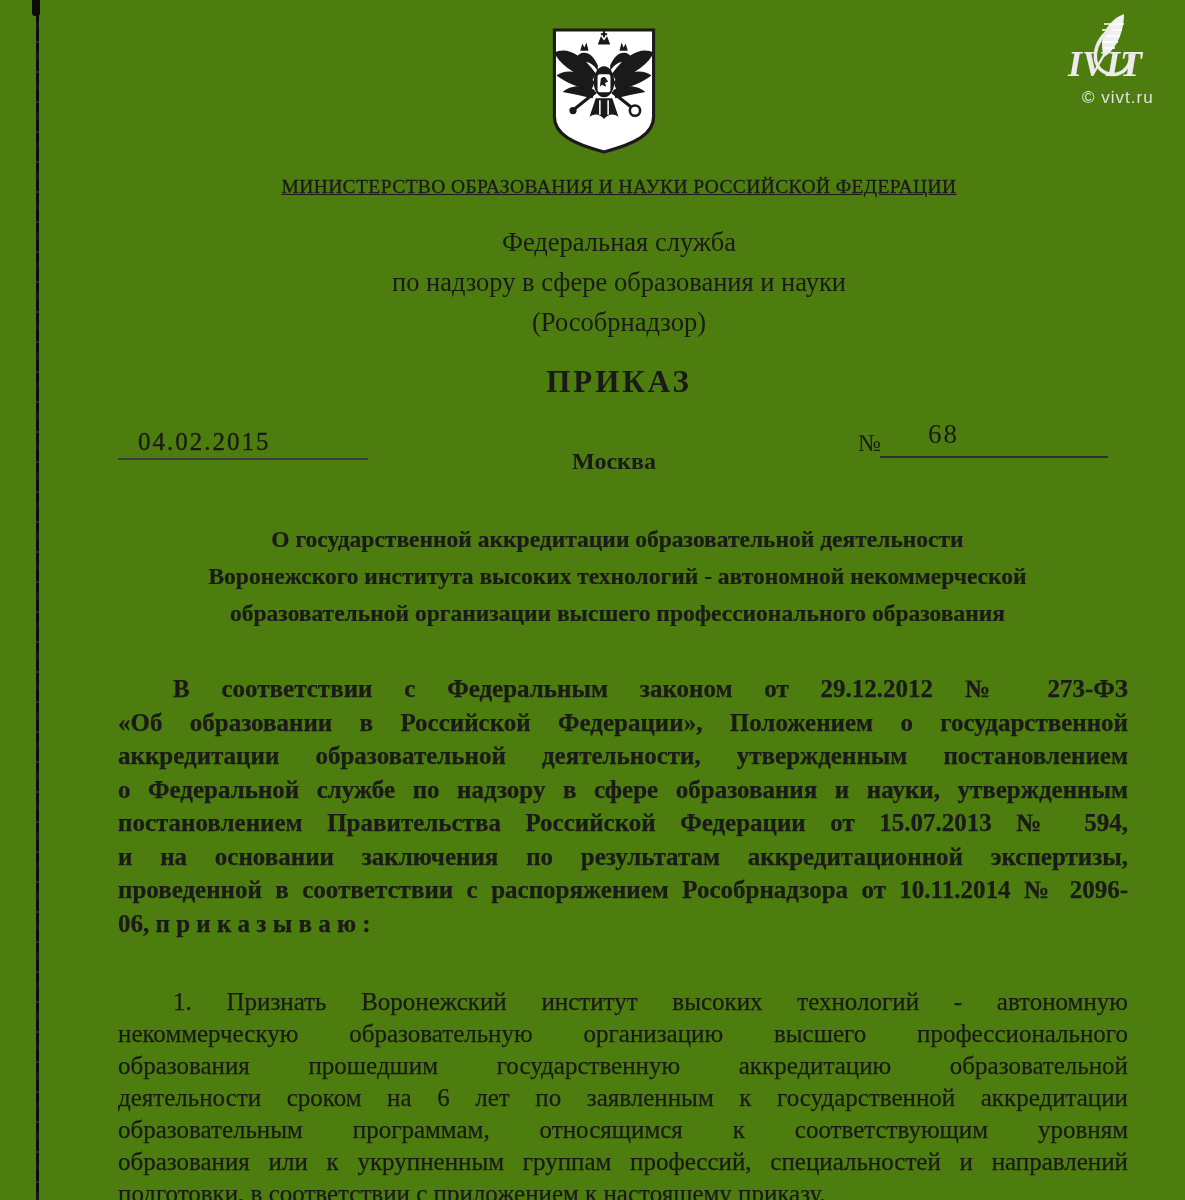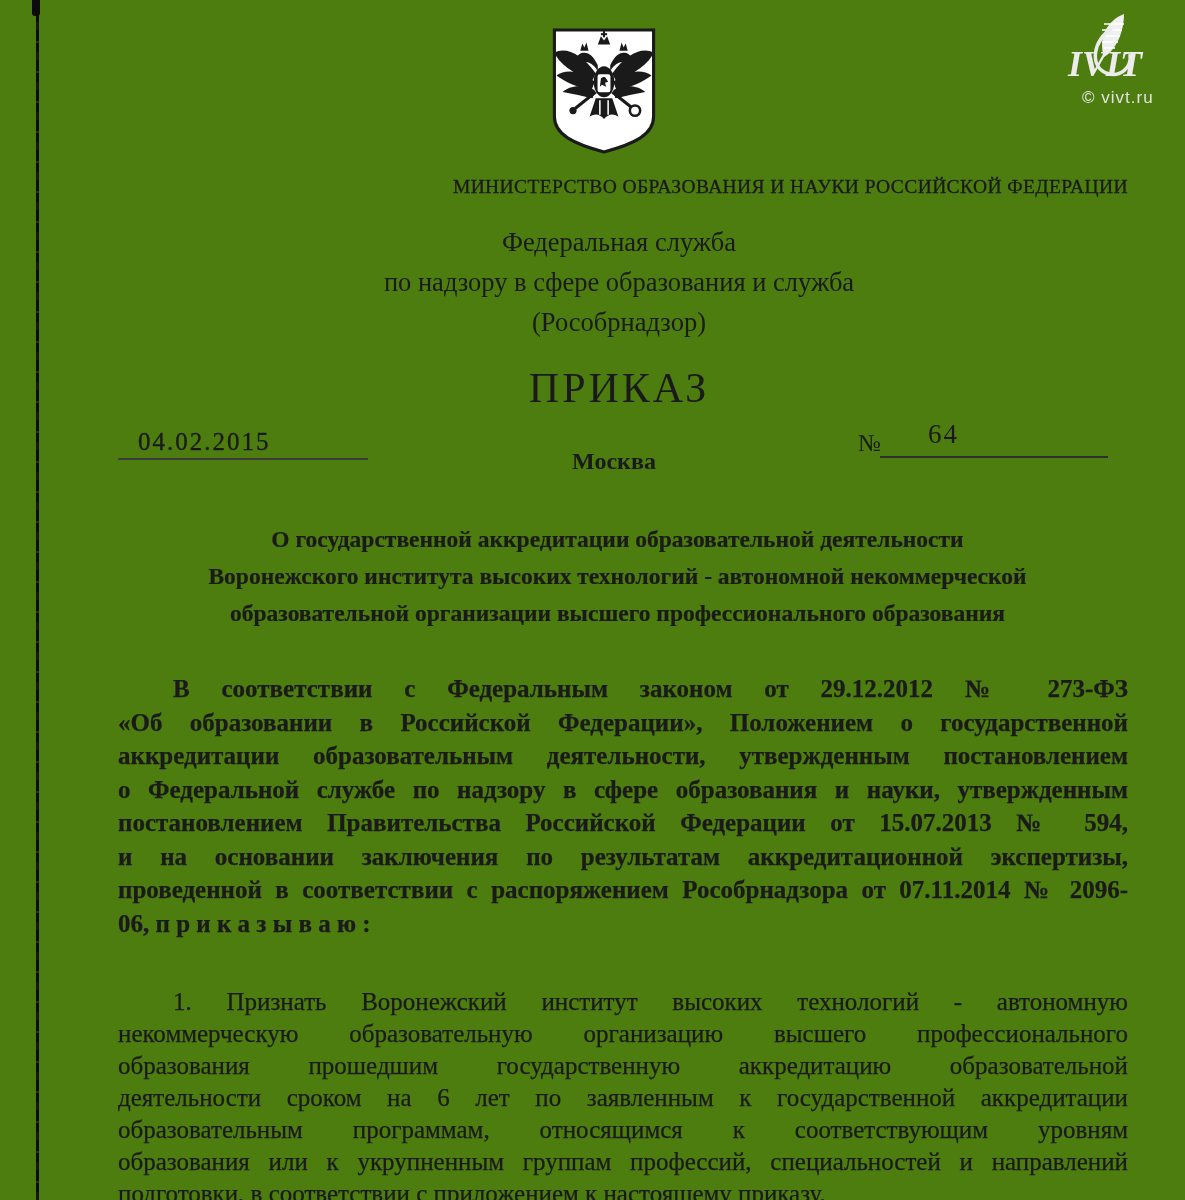--- a/index.html
+++ b/index.html
@@ -17,30 +17,30 @@
   
   .watermark{position:absolute;left:1058px;top:12px;width:127px;height:100px;}
   .wm-credit{
     position:absolute;left:24px;top:76px;width:110px;
     font-family:"Liberation Sans","DejaVu Sans",sans-serif;
     font-size:17px;color:#e2e2e2;letter-spacing:1px;white-space:nowrap;
   }
   
   .emblem{position:absolute;left:546px;top:28px;width:116px;height:126px;}
   .ministry{
-    position:absolute;left:110px;right:57px;top:176px;text-align:right;
-    font-size:19.5px;letter-spacing:.4px;-webkit-text-stroke:.3px #1a1a1a;white-space:nowrap;
+    position:absolute;left:110px;right:57px;top:176px;text-align:center;
+    font-size:19.5px;letter-spacing:.4px;-webkit-text-stroke:.3px #1a1a1a;white-space:nowrap;text-decoration:underline;
   }
   .agency{
     position:absolute;left:110px;right:57px;top:222px;text-align:center;
     font-weight:normal;font-size:26.5px;line-height:40px;
   }
   .doctype{
     position:absolute;left:110px;right:57px;top:364px;text-align:center;
-    font-weight:normal;font-size:42px;letter-spacing:3px;
+    font-weight:bold;font-size:31px;letter-spacing:3px;
   }
   .date{position:absolute;left:138px;top:428px;font-size:25px;letter-spacing:2px;-webkit-text-stroke:.3px #1a1a1a;}
   .date-rule{position:absolute;left:118px;top:458px;width:250px;height:2px;background:#3c3c3c;}
   .city{position:absolute;left:110px;right:67px;top:448px;text-align:center;font-weight:bold;font-size:24px;}
   .numsign{position:absolute;left:858px;top:430px;font-size:24px;}
   .numval{position:absolute;left:928px;top:419px;font-size:27px;letter-spacing:2px;}
   .num-rule{position:absolute;left:880px;top:456px;width:228px;height:2px;background:#2e2e2e;}
   .subject{
     position:absolute;left:97px;right:47px;top:521px;text-align:center;
     font-weight:bold;font-size:23.5px;line-height:37px;-webkit-text-stroke:.2px #1a1a1a;
@@ -99,47 +99,47 @@
     <circle cx="86" cy="80" r="5" fill="#ffffff" stroke="#1a1a1a" stroke-width="2.5"></circle>
     <rect x="49" y="44" width="14" height="19" rx="3" fill="#ffffff" stroke="#1a1a1a" stroke-width="1.5"></rect>
     <path d="M53 49 c2 -2 4 -2 5 0 l2 3 -3 1 1 4 -4 -2 -2 2 z" fill="#1a1a1a"></path>
     <path d="M52 70 L52 84 M60 70 L60 84" stroke="#ffffff" stroke-width="1.5"></path>
   </svg>
 
   <div class="ministry">МИНИСТЕРСТВО ОБРАЗОВАНИЯ И НАУКИ РОССИЙСКОЙ ФЕДЕРАЦИИ</div>
 
   <div class="agency">
     <div>Федеральная служба</div>
-    <div>по надзору в сфере образования и служба</div>
+    <div>по надзору в сфере образования и науки</div>
     <div>(Рособрнадзор)</div>
   </div>
 
   <div class="doctype">ПРИКАЗ</div>
 
   <div class="date">04.02.2015</div>
   <div class="date-rule"></div>
   <div class="city">Москва</div>
   <div class="numsign">№</div>
-  <div class="numval">64</div>
+  <div class="numval">68</div>
   <div class="num-rule"></div>
 
   <div class="subject">
     <div>О государственной аккредитации образовательной деятельности</div>
     <div>Воронежского института высоких технологий - автономной некоммерческой</div>
     <div>образовательной организации высшего профессионального образования</div>
   </div>
 
   <div class="para p1">
     <div class="jline indent">В соответствии с Федеральным законом от 29.12.2012 № 273-ФЗ</div>
     <div class="jline">«Об образовании в Российской Федерации», Положением о государственной</div>
-    <div class="jline">аккредитации образовательным деятельности, утвержденным постановлением</div>
+    <div class="jline">аккредитации образовательной деятельности, утвержденным постановлением</div>
     <div class="jline">о Федеральной службе по надзору в сфере образования и науки, утвержденным</div>
     <div class="jline">постановлением Правительства Российской Федерации от 15.07.2013 № 594,</div>
     <div class="jline">и на основании заключения по результатам аккредитационной экспертизы,</div>
-    <div class="jline">проведенной в соответствии с распоряжением Рособрнадзора от 07.11.2014 № 2096-</div>
+    <div class="jline">проведенной в соответствии с распоряжением Рособрнадзора от 10.11.2014 № 2096-</div>
     <div class="jline last">06, п р и к а з ы в а ю :</div>
   </div>
 
   <div class="para p2">
     <div class="jline indent">1. Признать Воронежский институт высоких технологий - автономную</div>
     <div class="jline">некоммерческую образовательную организацию высшего профессионального</div>
     <div class="jline">образования прошедшим государственную аккредитацию образовательной</div>
     <div class="jline">деятельности сроком на 6 лет по заявленным к государственной аккредитации</div>
     <div class="jline">образовательным программам, относящимся к соответствующим уровням</div>
     <div class="jline">образования или к укрупненным группам профессий, специальностей и направлений</div>

